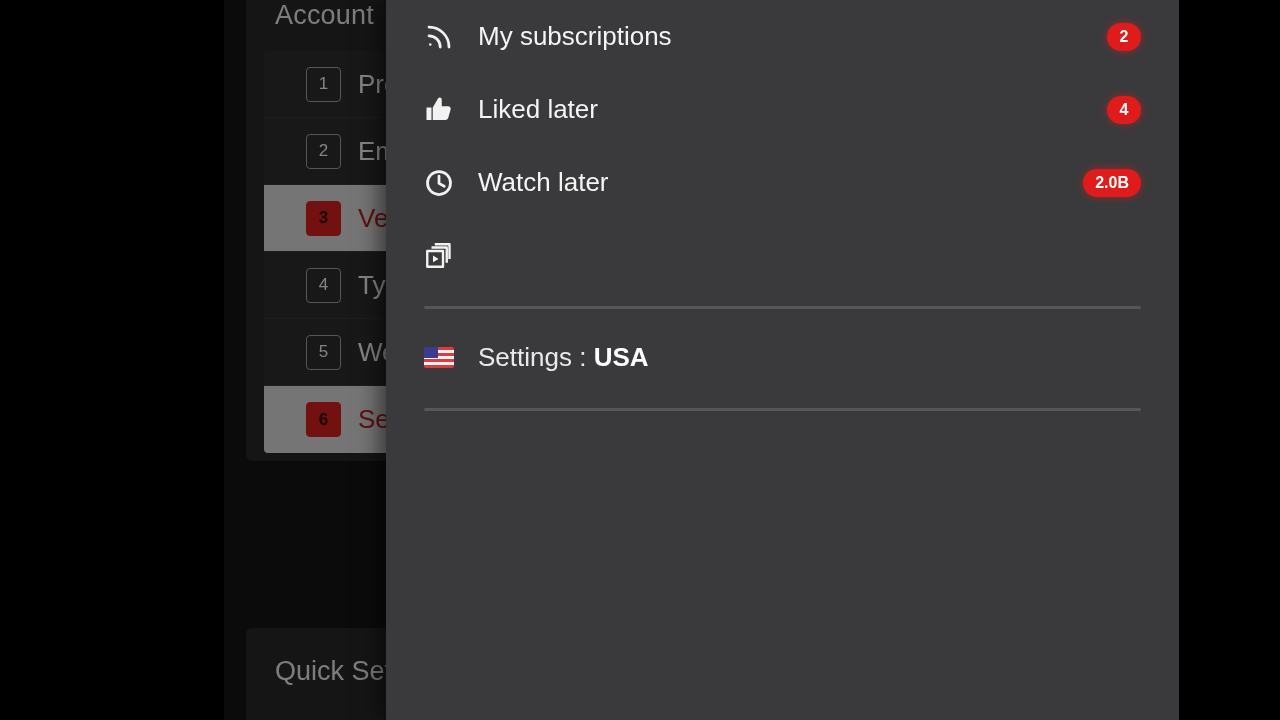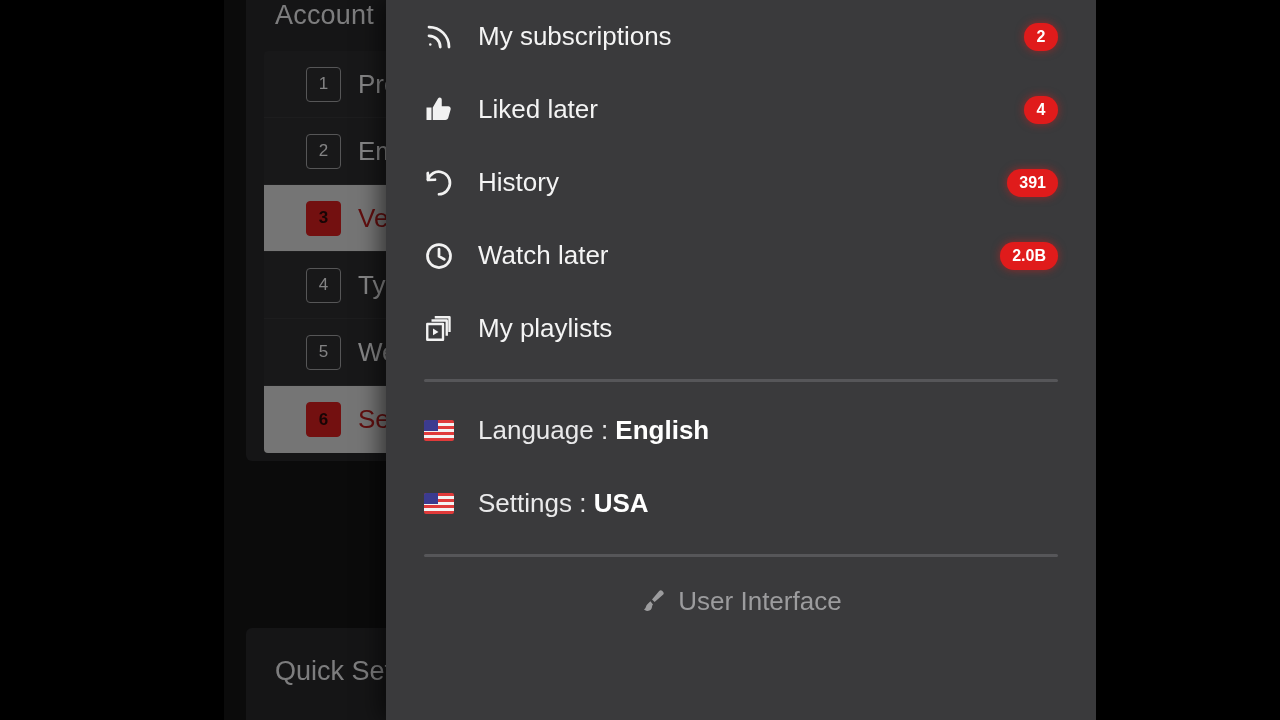--- a/index.html
+++ b/index.html
@@ -47,21 +47,21 @@
   .bg-row.active .bg-label { color: #b01414; }
 
   .bg-card2 {
     position: absolute; left: 22px; top: 628px; width: 470px; height: 120px;
     background: #222224; border-radius: 6px;
   }
   .bg-card2-title { color: #c9c9cb; font-size: 27px; padding: 28px 0 0 29px; }
 
   
   .menu {
-    position: absolute; left: 386px; top: 0; width: 710px; height: 720px;
+    position: absolute; left: 386px; top: 0; width: 793px; height: 720px;
     background: #3a3a3c;
     box-shadow: -6px 0 22px rgba(0,0,0,.55);
   }
   .menu-inner { padding: 0 38px; }
 
   .m-row {
     display: flex; align-items: center;
     height: 73px;
     cursor: default;
   }
@@ -177,30 +177,20 @@
         <span class="m-ico">
           <svg width="30" height="30" viewBox="0 0 24 24" fill="#f2f2f2">
             <path d="M2 10h4v10H2z"></path>
             <path d="M7 10l4.2-7.2c.9-1.5 3-.9 3 .9V9h5.1c1.4 0 2.4 1.3 2 2.6l-2 7A2.4 2.4 0 0117 20H7z"></path>
           </svg>
         </span>
         <span class="m-label">Liked later</span>
         <span class="m-badge">4</span>
       </div>
 
-      <div class="m-row">
-        <span class="m-ico">
-          <svg width="30" height="30" viewBox="0 0 24 24" fill="none" stroke="#f2f2f2" stroke-width="2.2" stroke-linecap="round" stroke-linejoin="round">
-            <path d="M3.2 9.2A9 9 0 1112 21"></path>
-            <polyline points="3,4 3.2,9.6 8.8,9.4"></polyline>
-          </svg>
-        </span>
-        <span class="m-label">History</span>
-        <span class="m-badge">391</span>
-      </div>
 
       <div class="m-row">
         <span class="m-ico">
           <svg width="30" height="30" viewBox="0 0 24 24" fill="none" stroke="#f2f2f2" stroke-width="2.2" stroke-linecap="round" stroke-linejoin="round">
             <circle cx="12" cy="12" r="9.2"></circle>
             <polyline points="12,6.4 12,12.3 16.2,14.6"></polyline>
           </svg>
         </span>
         <span class="m-label">Watch later</span>
         <span class="m-badge">2.0B</span>
@@ -208,51 +198,35 @@
 
       <div class="m-row">
         <span class="m-ico">
           <svg width="30" height="30" viewBox="0 0 24 24" fill="none" stroke="#f2f2f2" stroke-width="1.9" stroke-linejoin="round">
             <path d="M8.6 2.6h11.8v11.8"></path>
             <path d="M6 5.2h12.2v12.2"></path>
             <rect x="2.6" y="8" width="12.6" height="12.6"></rect>
             <path d="M7.2 11.6v5.4l4.4-2.7z" fill="#f2f2f2" stroke="none"></path>
           </svg>
         </span>
-        <span class="m-label">My playlists</span>
       </div>
 
       <div class="m-div"></div>
 
+
       <div class="m-kv">
         <span class="m-ico">
           <span class="flag"></span>
         </span>
-        <span class="m-label"><span class="kv-key">Language : </span><span class="kv-val">English</span></span>
-      </div>
-
-      <div class="m-kv">
-        <span class="m-ico">
-          <span class="flag"></span>
-        </span>
         <span class="m-label"><span class="kv-key">Settings : </span><span class="kv-val">USA</span></span>
       </div>
 
 
       <div class="m-div"></div>
 
-      <div class="ui-head">
-        <span>
-          <svg width="26" height="26" viewBox="0 0 24 24" fill="#9c9c9e">
-            <path d="M20.4 2.6c-.8-.8-2-.6-2.7.2l-6.6 7.7 2.4 2.4 7.7-6.6c.8-.7 1-2 .2-2.7z"></path>
-            <path d="M9.6 12.2l-3 3c-.9.9-1 2.4-1.7 3.4-.5.7-1.3 1-1.3 1s1.3 1.6 3.4 1.6c2.4 0 4.1-1.7 4.1-3.8 0-.9.3-1.6.9-2.2z"></path>
-          </svg>
-        </span>
-        <span>User Interface</span>
-      </div>
 
       <div class="m-row colors">
         
         
         
       </div>
 
     </div>
   </div>
 

